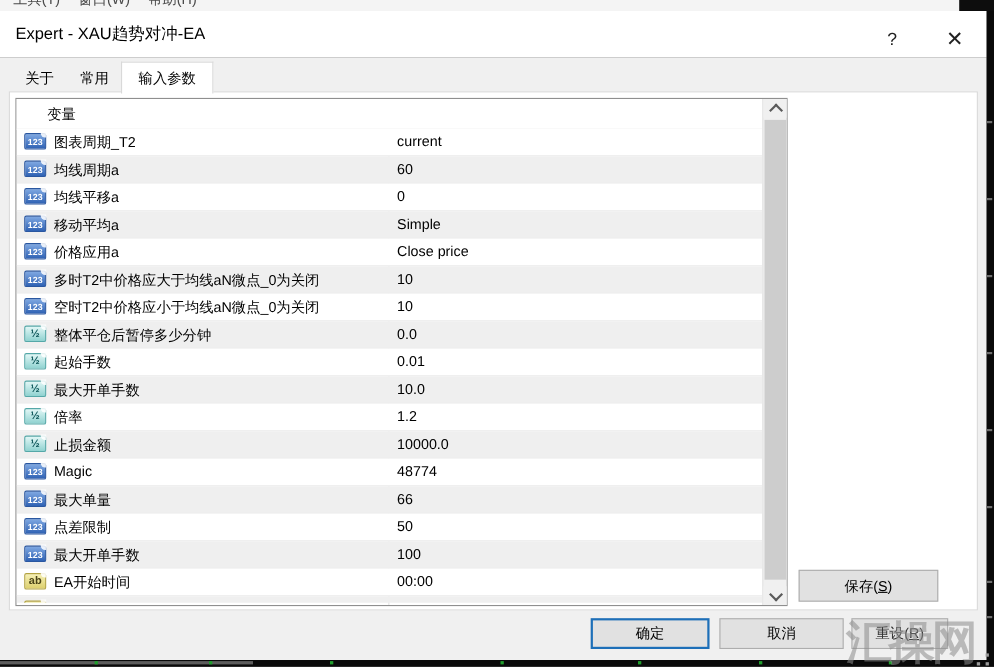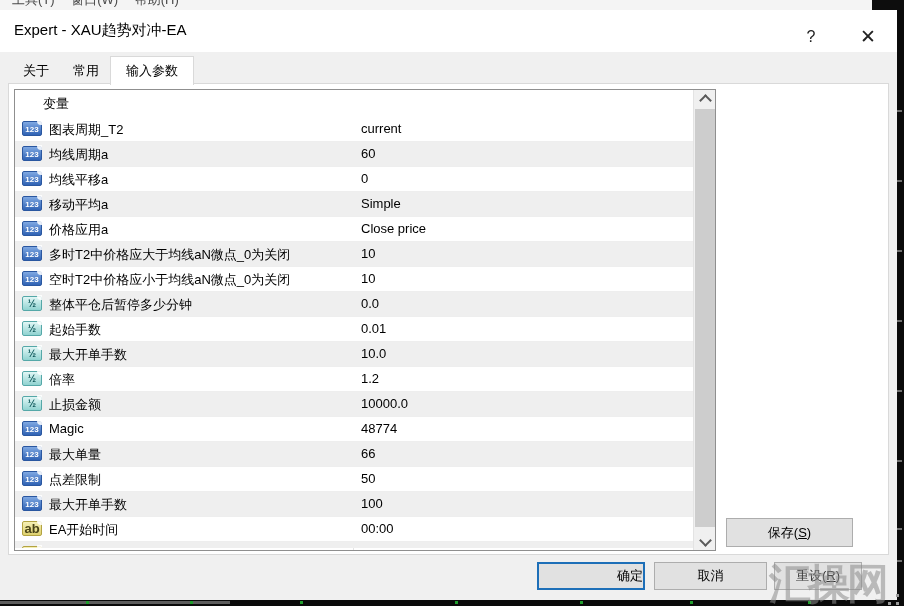--- a/index.html
+++ b/index.html
@@ -42,38 +42,38 @@
   .row{position:relative;width:678px;height:25px;box-sizing:border-box;border-bottom:1px solid #eeeeee;background:#fff;}
   .row.alt{background:#efefef;}
   .pname{position:absolute;left:34px;top:4px;font-size:13px;color:#000;white-space:nowrap;}
   .pval{position:absolute;left:346px;top:4px;font-size:13px;color:#000;white-space:nowrap;}
   .picon{position:absolute;left:7px;top:4px;width:20px;height:15px;border-radius:2px;
     font-weight:bold;text-align:center;box-sizing:border-box;}
   .picon:after{content:"";position:absolute;right:-1px;top:-2px;width:5px;height:5px;background:#fff;
     border-bottom-left-radius:4px;opacity:.85;}
   .icon-int{background:linear-gradient(#7fa8e2,#2f62b4);color:#fff;font-size:8px;line-height:15px;border:1px solid #2a57a0;}
   .icon-frac{background:linear-gradient(#e2f7f6,#8fd2d0);color:#10595c;font-size:10px;line-height:14px;border:1px solid #55a8a8;}
-  .icon-text{background:linear-gradient(#f6f0b5,#ddd06e);color:#4a4418;font-size:13px;line-height:14px;border:1px solid #b3a342;}
+  .icon-text{background:linear-gradient(#f6f0b5,#ddd06e);color:#4a4418;font-size:10px;line-height:14px;border:1px solid #b3a342;}
 
   
   #scrollbar{position:absolute;left:678px;top:0;width:22px;height:460px;background:#f0f0f0;border-left:1px solid #e3e3e3;}
   .sb-arrow{position:absolute;left:0;width:22px;height:17px;background:#f0f0f0;}
   #sb-up{top:0;}
   #sb-down{bottom:0;}
   .chev{position:absolute;left:7px;width:7px;height:7px;border:solid #5a5a5a;border-width:0 2px 2px 0;}
   #sb-up .chev{top:6px;transform:rotate(225deg);}
   #sb-down .chev{top:3px;transform:rotate(45deg);}
   #sb-thumb{position:absolute;left:1px;top:19px;width:20px;height:418px;background:#cdcdcd;}
 
   
   .btn{position:absolute;background:#e1e1e1;border:1px solid #adadad;font-size:13px;color:#000;
     text-align:center;box-sizing:border-box;cursor:default;}
   #btn-load{left:726px;top:468px;width:151px;height:29px;line-height:27px;z-index:5;}
   #btn-save{left:726px;top:518px;width:127px;height:29px;line-height:27px;z-index:5;}
-  #btn-ok{left:537px;top:562px;width:108px;height:28px;line-height:24px;border:2px solid #1d6fb8;text-align:right;}
+  #btn-ok{left:537px;top:562px;width:108px;height:28px;line-height:24px;border:2px solid #1d6fb8;}
   #btn-cancel{left:654px;top:562px;width:113px;height:28px;line-height:26px;}
   #btn-reset{left:774px;top:562px;width:88px;height:28px;line-height:26px;color:#333;}
   .btn u{text-decoration:underline;}
 
   
   #watermark{position:absolute;left:769px;top:556px;width:140px;font-size:42px;font-weight:bold;
     color:rgba(140,140,140,0.55);letter-spacing:-3px;z-index:9;pointer-events:none;white-space:nowrap;}
 
   
   #right-strip{position:absolute;left:897px;top:10px;width:7px;height:596px;background:#0a0a0a;}

